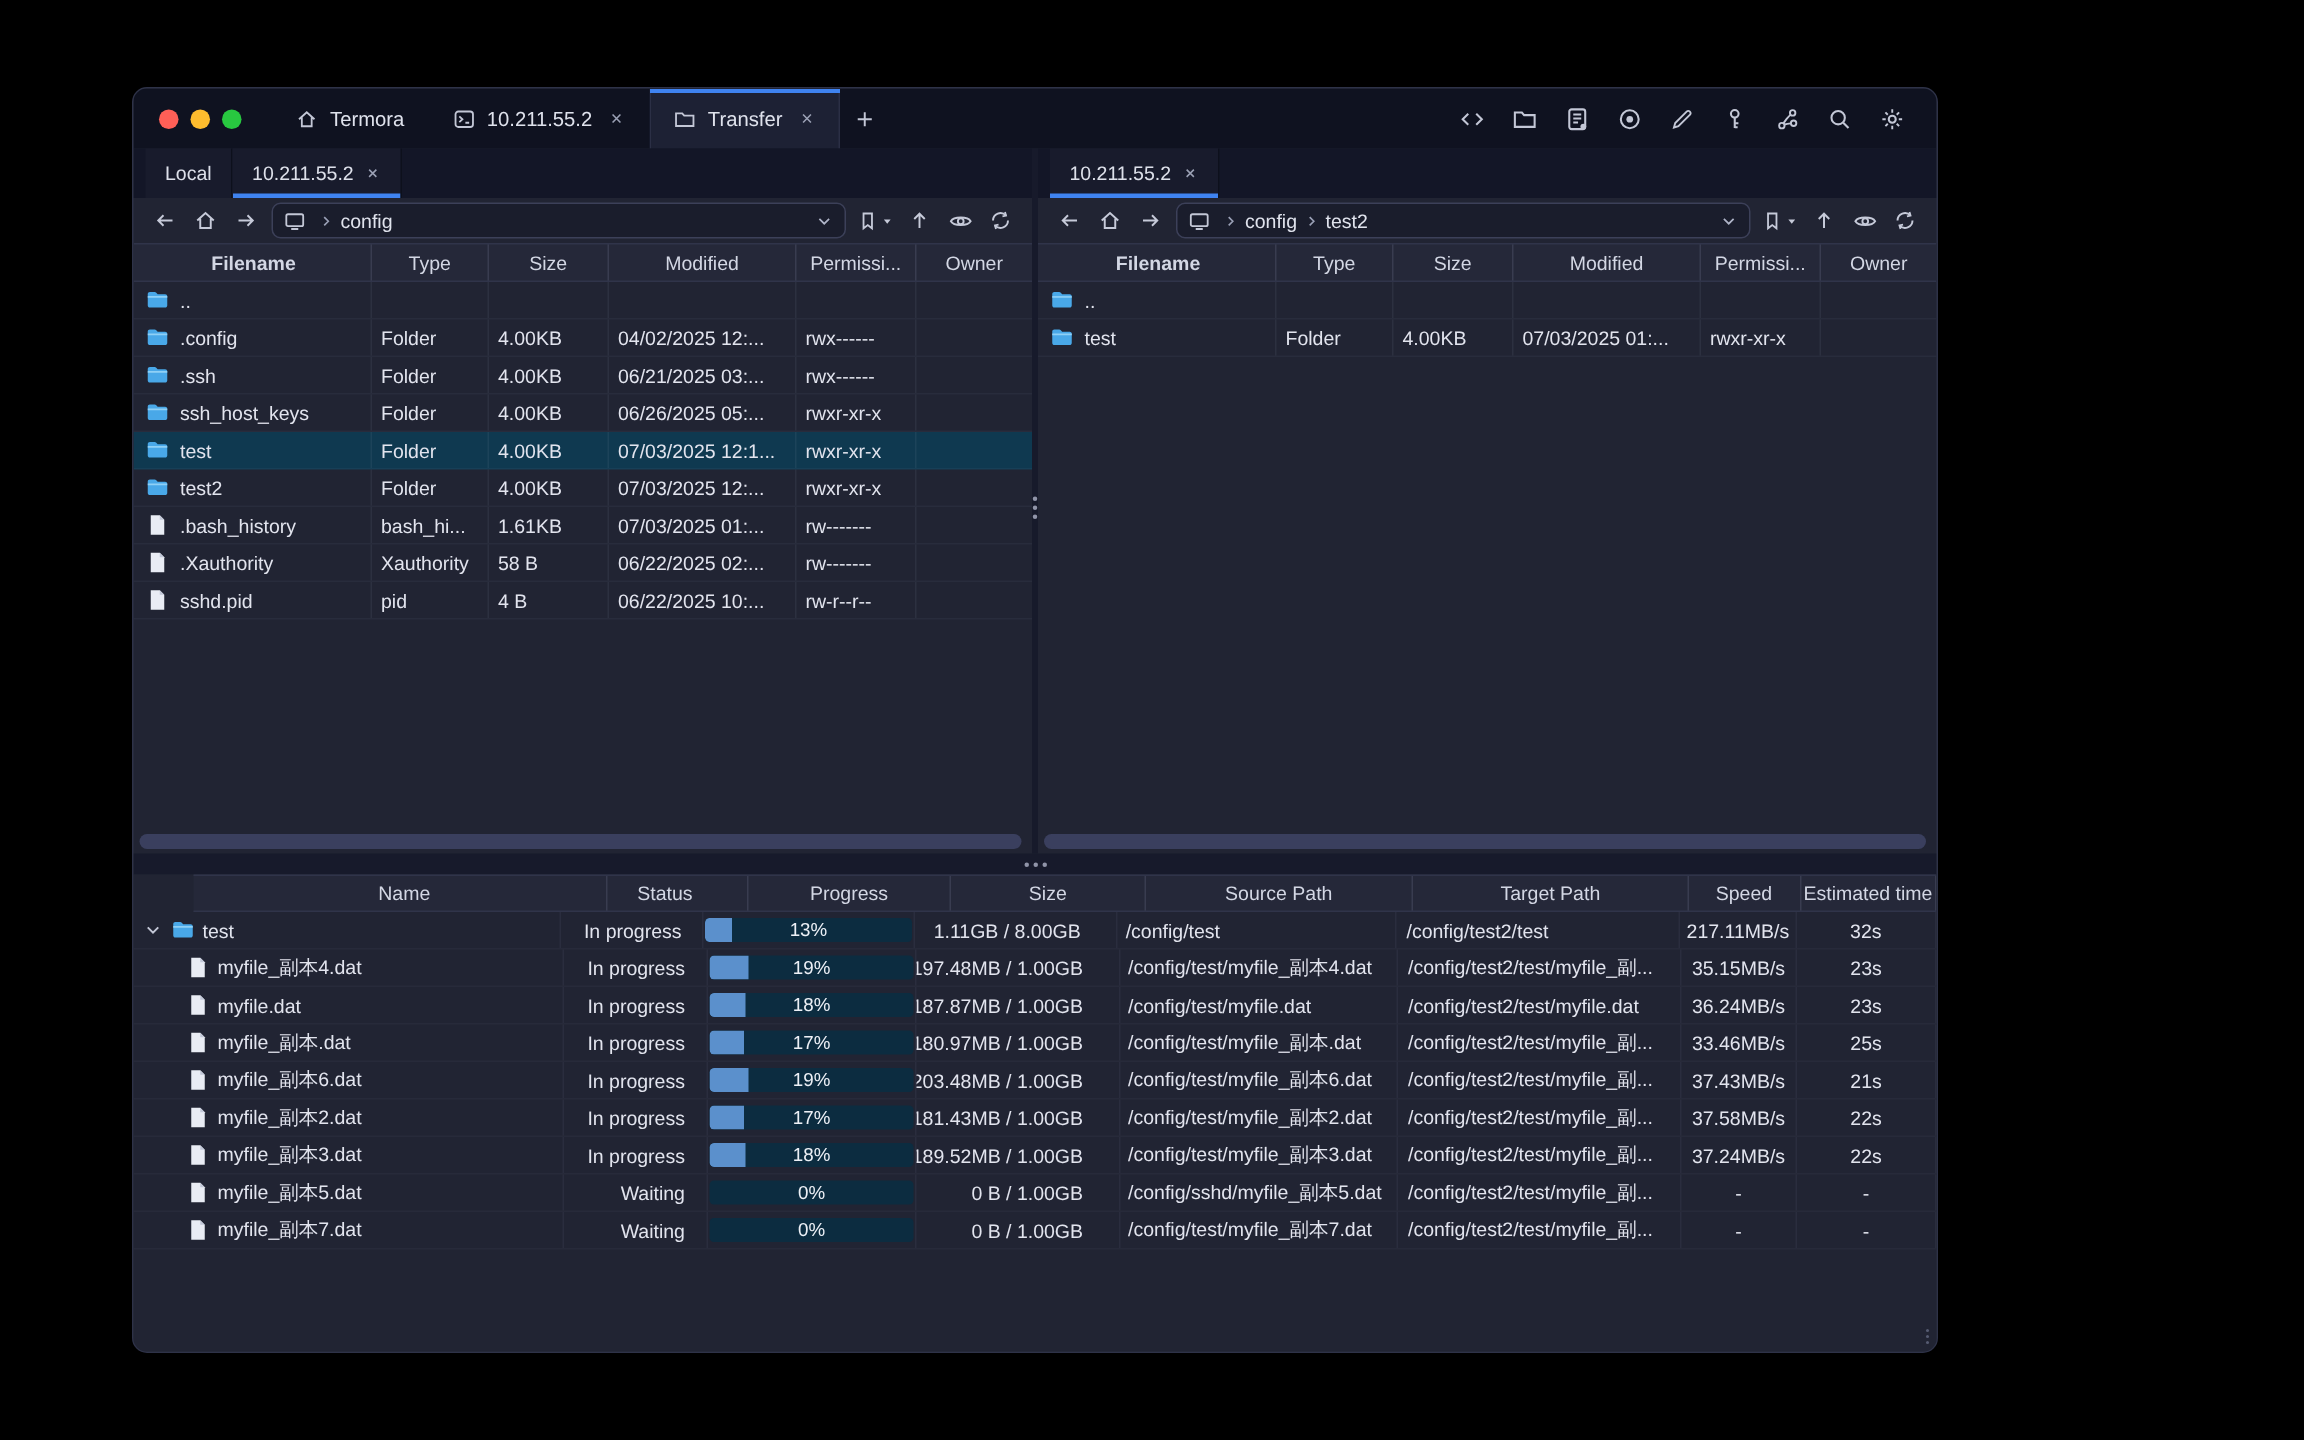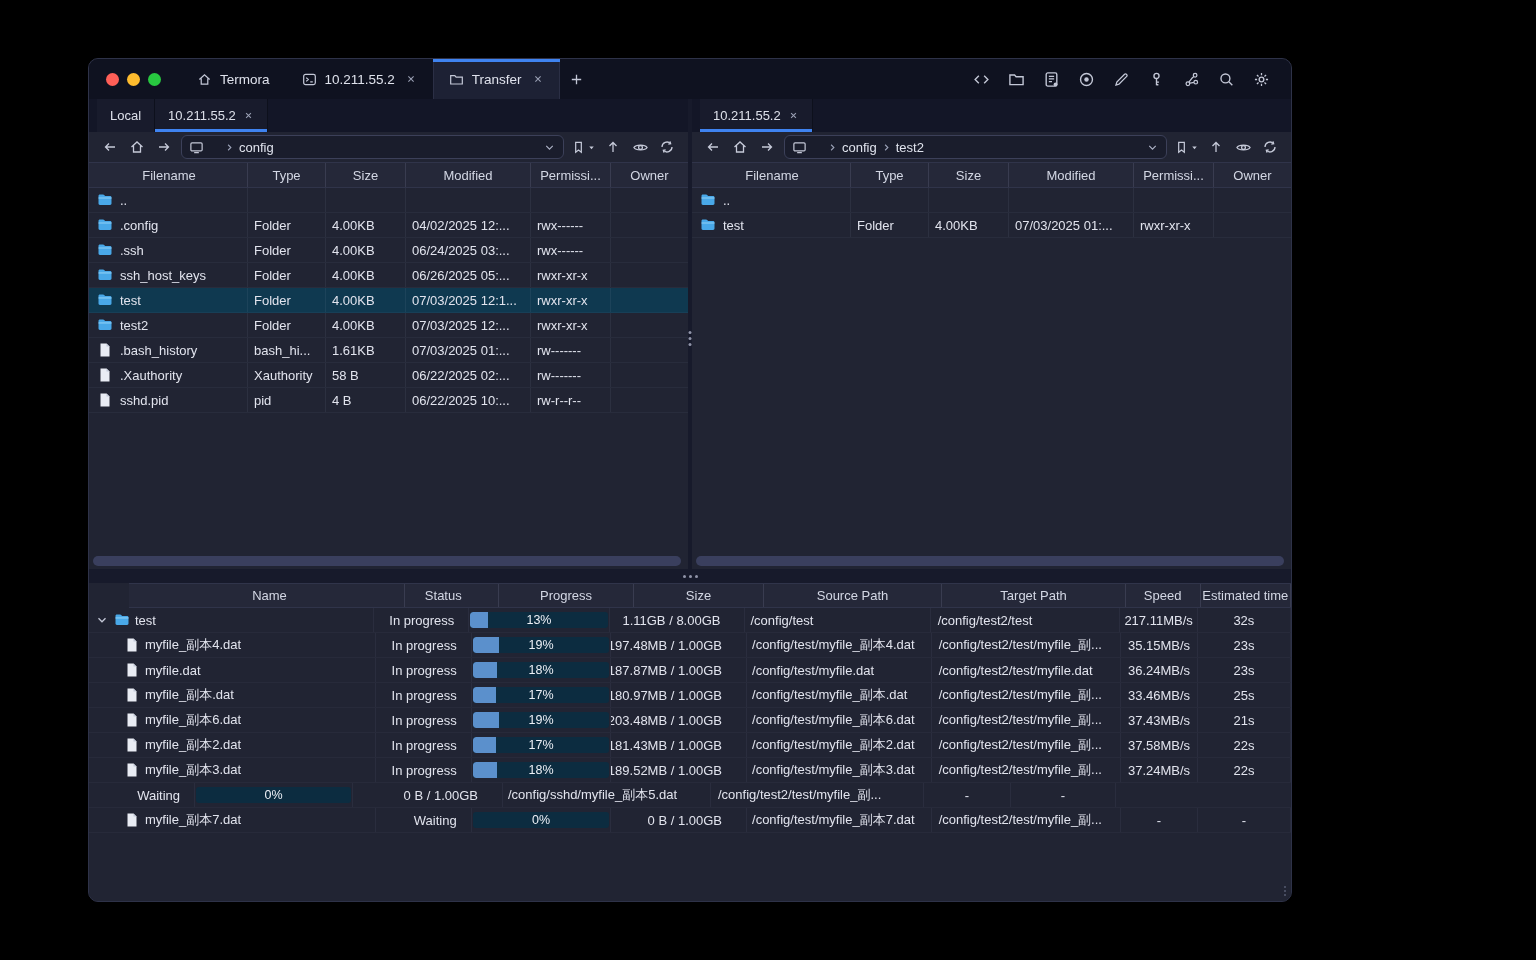--- a/index.html
+++ b/index.html
@@ -35,38 +35,38 @@
 
   .ptabs { height:33px; background:#131627; display:flex; align-items:stretch; padding-left:8px; flex:none; }
   .ptab { display:flex; align-items:center; gap:7px; padding:0 13px; font-size:13px; color:#dde0ea; background:#181b2c; border-right:1px solid #0d101c; position:relative; }
   .ptab.active { box-shadow: inset 0 -3px 0 #3f83f0; }
   .ptab .xbtn { display:flex; color:#9ba1b5; }
   .pnewtab { width:30px; display:flex; align-items:center; justify-content:center; color:#c3c7d6; }
 
   .ptoolbar { height:30px; display:flex; align-items:center; gap:7px; padding:0 11px; flex:none; }
   .navbtn { width:20px; height:20px; display:flex; align-items:center; justify-content:center; color:#c6cad9; flex:none; }
   .pathfield { flex:1; min-width:0; height:24px; background:#1a1d2c; border:1px solid #3c4059; border-radius:6px;
-    display:flex; align-items:center; gap:20px; padding:0 7px; font-size:13px; color:#e0e3ed; }
+    display:flex; align-items:center; gap:8px; padding:0 7px; font-size:13px; color:#e0e3ed; }
   .crumb { display:flex; align-items:center; gap:4px; }
   .pathdd { margin-left:auto; color:#aeb3c7; display:flex; }
   .bmgroup { display:flex; align-items:center; gap:1px; color:#c6cad9; }
 
   
   .ftable { flex:1; display:flex; flex-direction:column; min-height:0; }
   .fhead { height:26px; display:flex; background:#252839; border-top:1px solid #30344a; border-bottom:1px solid #30344a;
     font-size:13px; color:#d3d7e4; flex:none; }
   .fch { display:flex; align-items:center; justify-content:center; border-right:1px solid rgba(148,155,190,.18); }
   .fch:last-child { border-right:none; }
   .frow { height:25px; display:flex; align-items:stretch; font-size:13px; color:#e2e4ee; border-bottom:1px solid rgba(148,155,190,.07); flex:none; }
   .frow.selected { background:#0f3950; }
   .fc { display:flex; align-items:center; border-right:1px solid rgba(148,155,190,.10); padding-left:6px; overflow:hidden; white-space:nowrap; }
   .fc:last-child { border-right:none; }
   .c-name { flex:1 1 0; min-width:0; padding-left:8px; gap:7px; }
   .c-type{ width:78px; } .c-size{ width:80px; } .c-mod{ width:125px; } .c-perm{ width:80px; } .c-owner{ width:77px; }
-  .fhead .c-name { justify-content:center; padding-left:2px; }
+  .fhead .c-name { justify-content:center; padding-left:2px;font-weight:bold; }
   .icon16 { width:16px; height:16px; flex:none; display:flex; }
   .hthumb { position:absolute; left:4px; right:7px; bottom:3px; height:10px; border-radius:5px; background:#3a3f5e; }
 
   
   .hsplit { height:14px; background:#171a2b; display:flex; align-items:center; justify-content:center; flex:none; }
   .hdots { display:flex; gap:3px; }
 
   
   .ttable { flex:1; display:flex; flex-direction:column; min-height:0; background:#212433; }
   .thead { height:25px; display:flex; background:#252839; border-top:1px solid #30344a; border-bottom:1px solid #30344a;
@@ -356,21 +356,21 @@
                   <svg width="16" height="16" viewBox="0 0 16 16">
                     <path d="M1.5 4c0-.8.6-1.4 1.4-1.4h3.2c.4 0 .8.2 1.1.5l.9 1h5c.8 0 1.4.6 1.4 1.4v6.1c0 .8-.6 1.4-1.4 1.4H2.9c-.8 0-1.4-.6-1.4-1.4z" fill="#49a8e8"></path>
                     <path d="M1.5 5.4h13v1.1h-13z" fill="#8fd0f6"></path>
                   </svg>
                 </span>
 
                 <span>.ssh</span>
               </div>
               <div class="fc c-type">Folder</div>
               <div class="fc c-size">4.00KB</div>
-              <div class="fc c-mod">06/24/2025 03:...</div>
+              <div class="fc c-mod">06/21/2025 03:...</div>
               <div class="fc c-perm">rwx------</div>
               <div class="fc c-owner"></div>
             </div>
 
             <div class="frow">
               <div class="fc c-name">
                 <span class="icon16">
                   <svg width="16" height="16" viewBox="0 0 16 16">
                     <path d="M1.5 4c0-.8.6-1.4 1.4-1.4h3.2c.4 0 .8.2 1.1.5l.9 1h5c.8 0 1.4.6 1.4 1.4v6.1c0 .8-.6 1.4-1.4 1.4H2.9c-.8 0-1.4-.6-1.4-1.4z" fill="#49a8e8"></path>
                     <path d="M1.5 5.4h13v1.1h-13z" fill="#8fd0f6"></path>
@@ -818,20 +818,30 @@
           </div>
           <div class="tc t-size">189.52MB / 1.00GB</div>
           <div class="tc t-src">/config/test/myfile_副本3.dat</div>
           <div class="tc t-tgt">/config/test2/test/myfile_副...</div>
           <div class="tc t-speed">37.24MB/s</div>
           <div class="tc t-eta">22s</div>
           <div class="tc t-fillc"></div>
         </div>
 
         <div class="trow indent1">
+          <div class="tc t-name">
+
+            <span class="icon16">
+              <svg width="16" height="16" viewBox="0 0 16 16">
+                <path d="M3.5 1.5h6l3 3v10h-9z" fill="#e9ecf4"></path>
+                <path d="M9.5 1.5l3 3h-3z" fill="#c2c8d8"></path>
+              </svg>
+            </span>
+            <span>myfile_副本5.dat</span>
+          </div>
           <div class="tc t-status">Waiting</div>
           <div class="tc t-prog">
             <span class="ptrack">
               <span class="pfill" style="width: 0%;"></span>
             </span>
             <span class="plabel">0%</span>
           </div>
           <div class="tc t-size">0 B / 1.00GB</div>
           <div class="tc t-src">/config/sshd/myfile_副本5.dat</div>
           <div class="tc t-tgt">/config/test2/test/myfile_副...</div>

